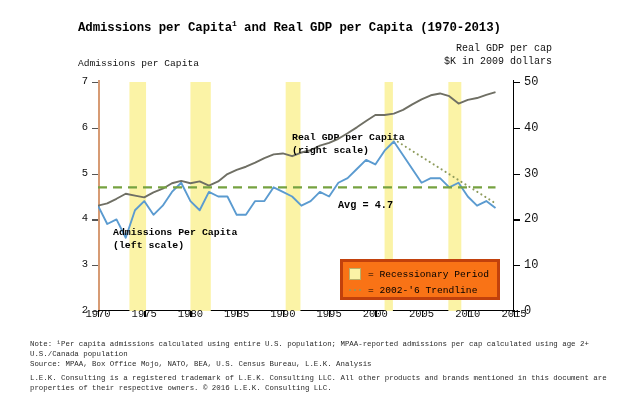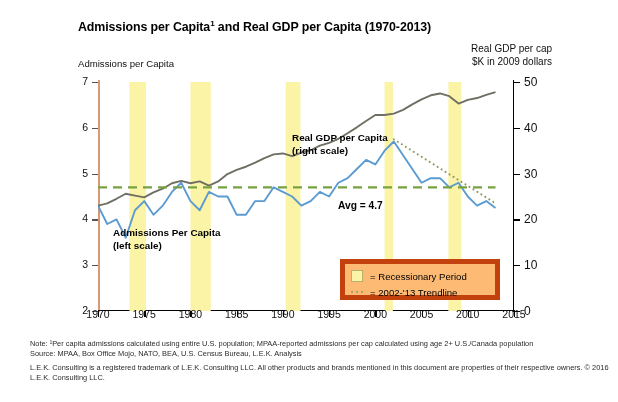--- a/index.html
+++ b/index.html
@@ -12,20 +12,21 @@
     font-family: "Liberation Sans", sans-serif;
     color: #1a1a1a;
     overflow: hidden;
     position: relative;
   }
   #slide {
     position: absolute;
     left: 0; top: 0;
     width: 618px; height: 402px;
     background: #ffffff;
+    font-family: Liberation Mono, monospace;
   }
   
   #title {
     position: absolute;
     left: 78px; top: 19px;
     font-size: 12.4px;
     font-weight: bold;
     letter-spacing: -0.1px;
     white-space: nowrap;
     color: #000;
@@ -135,22 +136,22 @@
   }
   #ann-gdp { left: 292px; top: 84px; margin-top: 48px; }
   #ann-adm { left: 113px; top: 227px; }
   #ann-avg { left: 338px; top: 200px; font-size: 10.2px; }
 
   
   #legend {
     position: absolute;
     left: 340px; top: 259px;
     width: 160px; height: 41px;
-    border: 5px solid #c2410c;
-    background: #fdba74;
+    border: 3px solid #c2410c;
+    background: #f97316;
     padding: 4px 18px 0 6px;
   }
   .legend-row {
     display: flex;
     align-items: center;
     height: 16px;
     font-size: 9.6px;
     color: #000;
   }
   .legend-swatch-box {
@@ -285,21 +286,21 @@
     <div class="legend-row">
       <span class="legend-swatch-box"></span>
       <span class="legend-label">= Recessionary Period</span>
     </div>
     <div class="legend-row">
       <span class="legend-swatch-dots">
           <i></i>
           <i></i>
           <i></i>
         </span>
-      <span class="legend-label">= 2002-'13 Trendline</span>
+      <span class="legend-label">= 2002-'6 Trendline</span>
     </div>
   </div>
 
   <div id="footnotes">
     <div class="fn-wrap">Note: ¹Per capita admissions calculated using entire U.S. population; MPAA-reported admissions per cap calculated using age 2+ U.S./Canada population</div>
     <div class="fn-wrap">Source: MPAA, Box Office Mojo, NATO, BEA, U.S. Census Bureau, L.E.K. Analysis</div>
     <div class="fn-gap"></div>
     <div class="fn-wrap">L.E.K. Consulting is a registered trademark of L.E.K. Consulting LLC. All other products and brands mentioned in this document are properties of their respective owners. © 2016 L.E.K. Consulting LLC.</div>
   </div>
 

